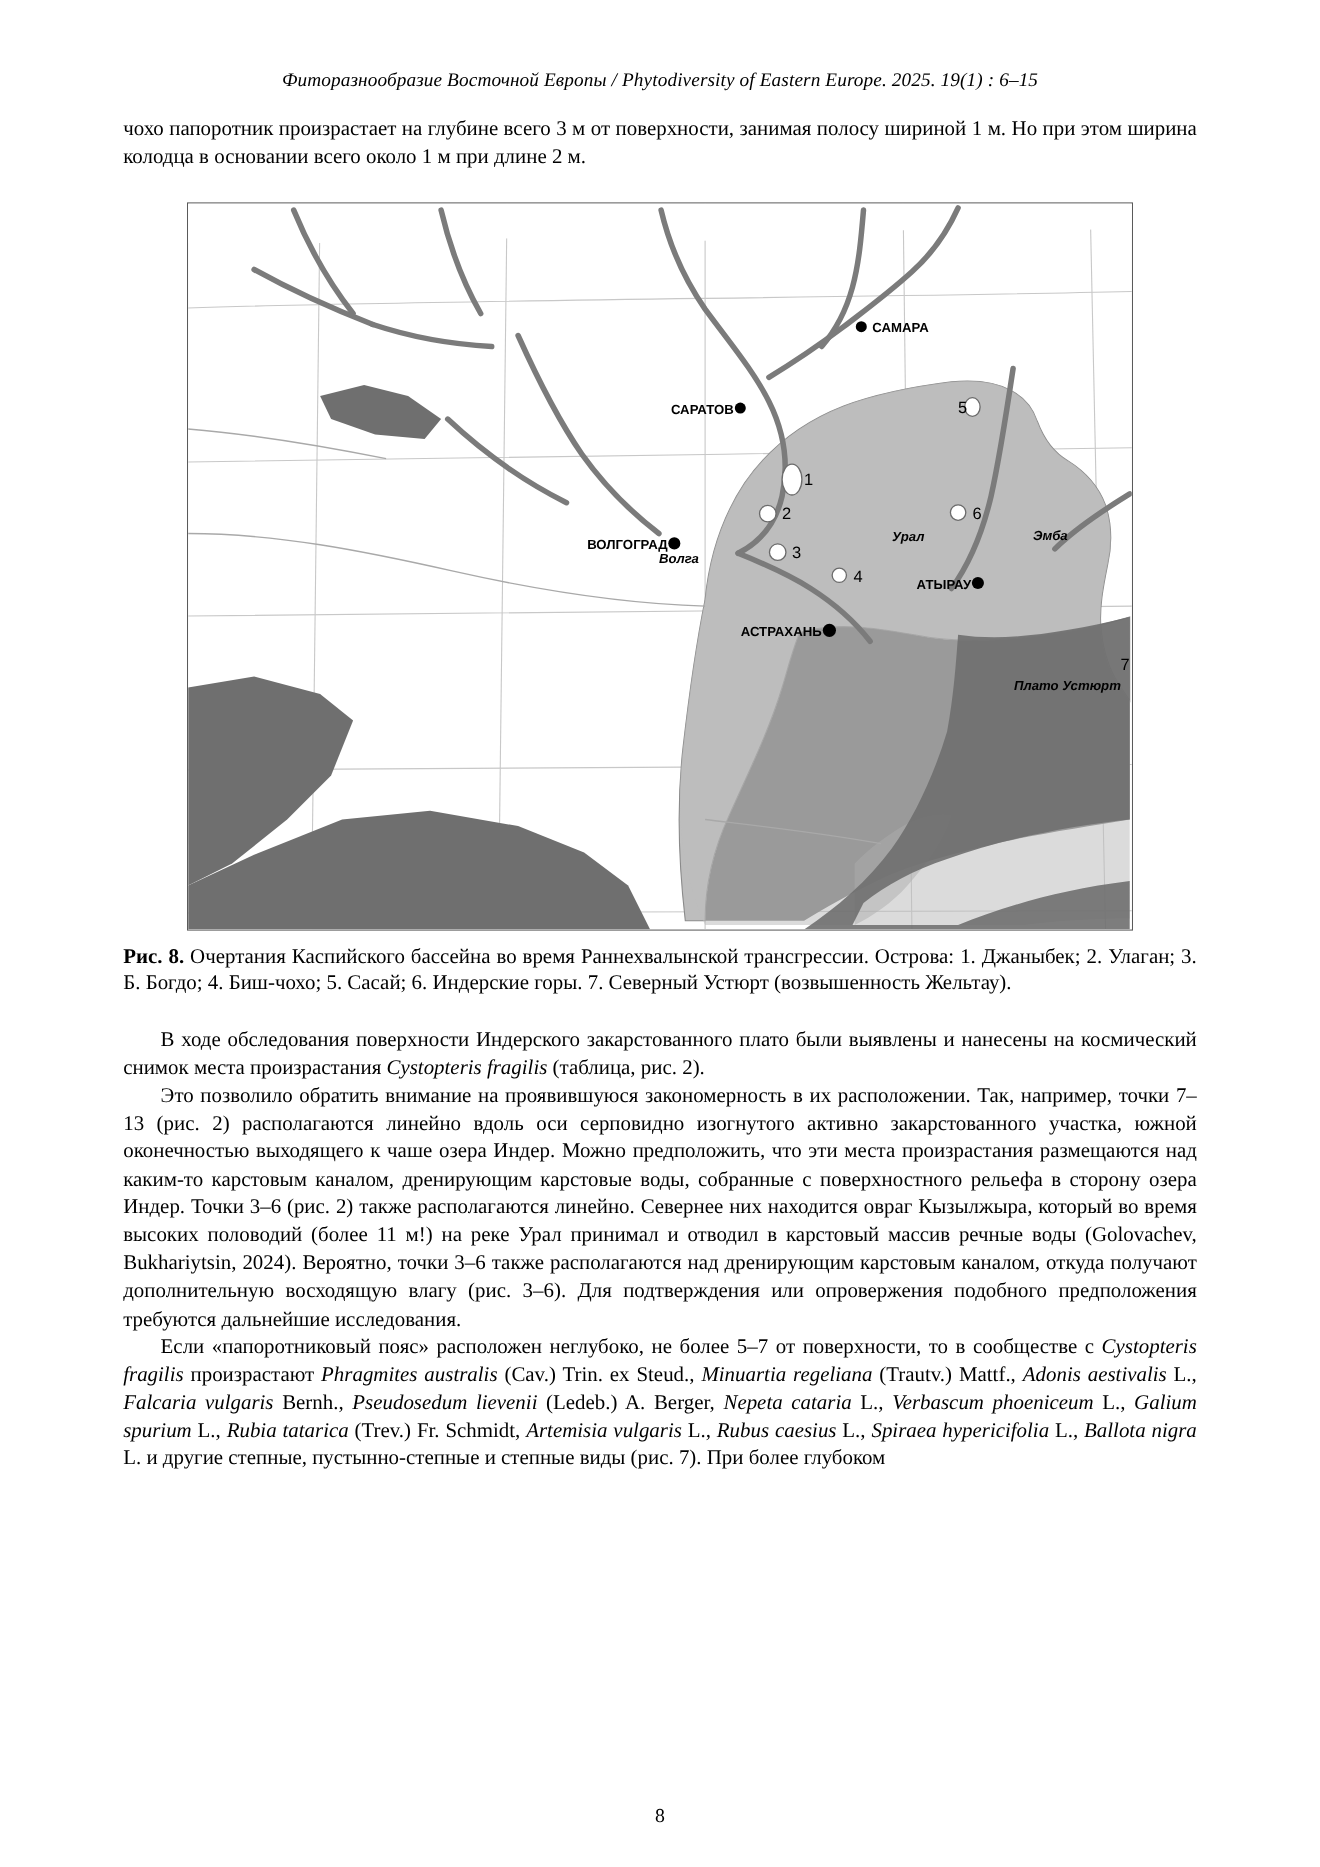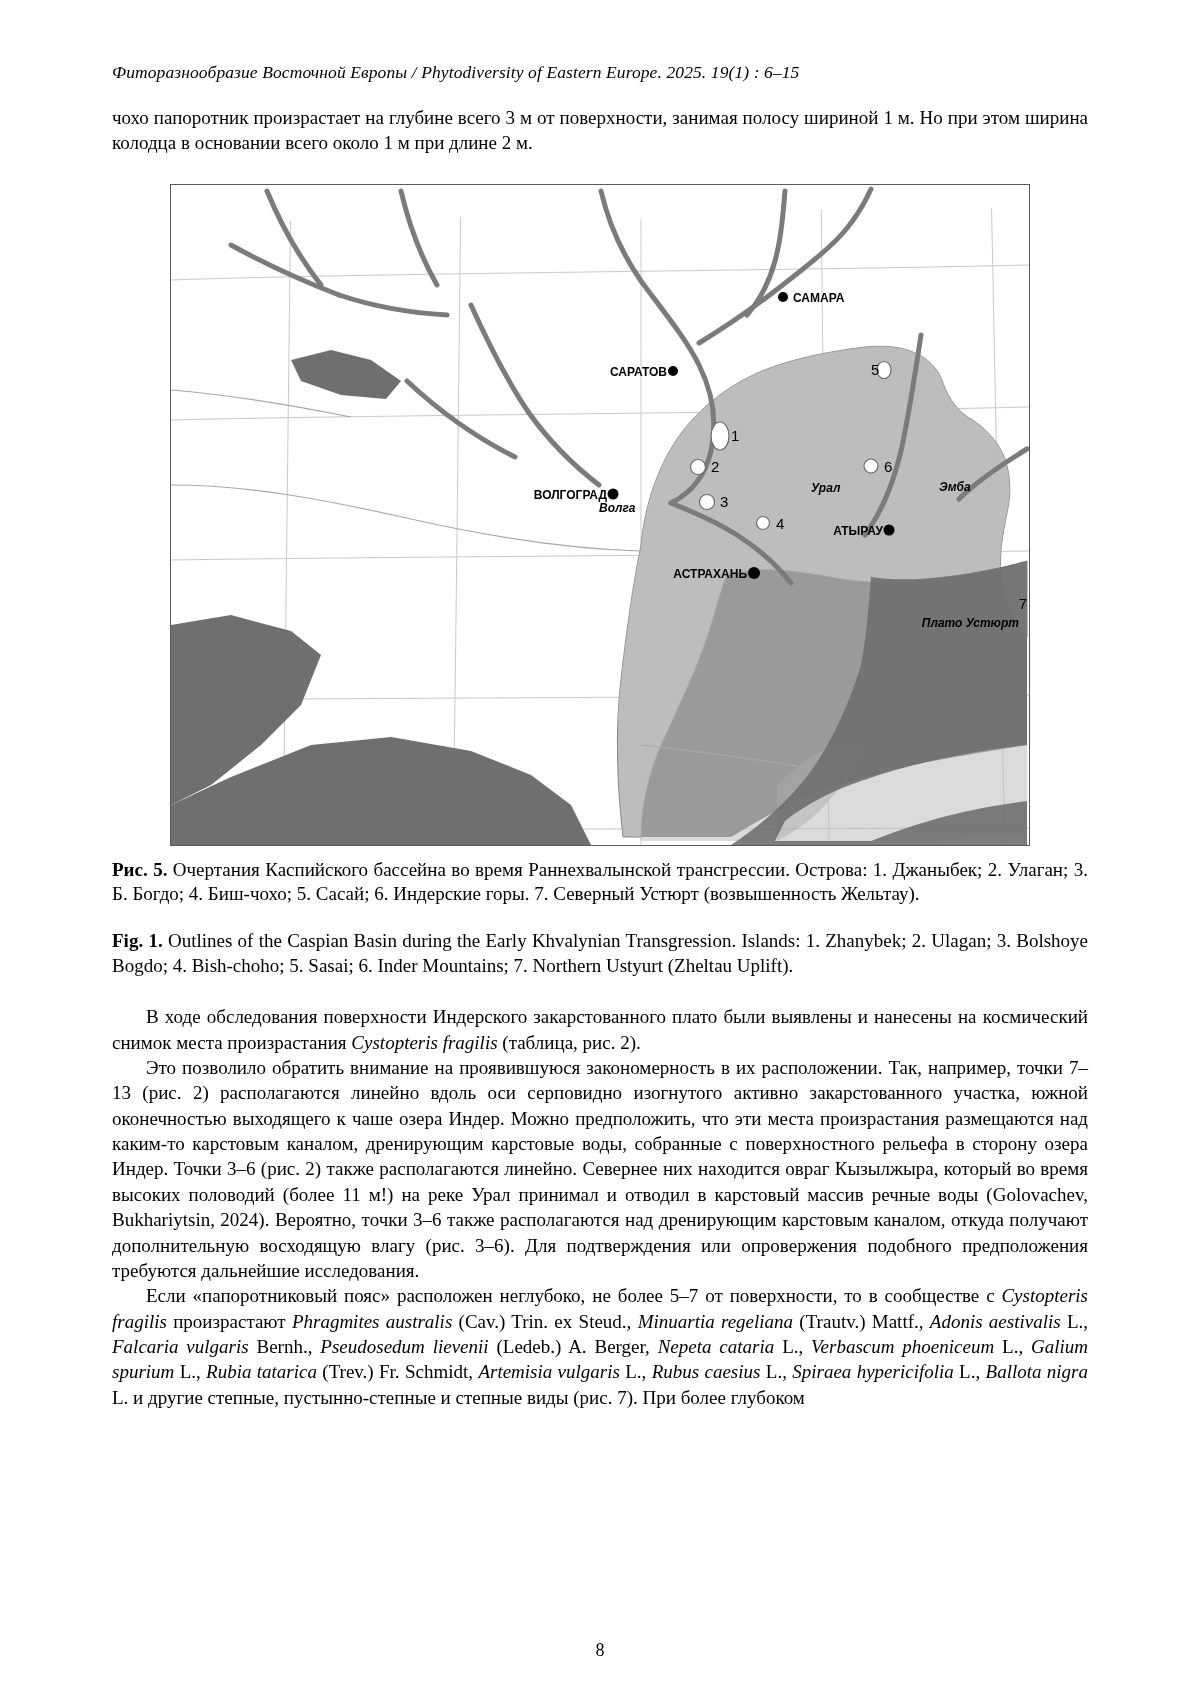--- a/index.html
+++ b/index.html
@@ -15,20 +15,21 @@
     position: relative;
   }
   .page {
     position: relative;
     width: 1200px;
     height: 1697px;
     box-sizing: border-box;
     padding: 62px 112px 40px 112px;
   }
   .running-head {
+    text-align: center;
     font-style: italic;
     font-size: 17.5px;
     letter-spacing: 0.1px;
     margin-bottom: 22px;
   }
   p {
     margin: 0;
     font-size: 19px;
     line-height: 1.33;
     text-align: justify;
@@ -225,26 +226,23 @@
           <text class="mlabel-it" x="428" y="327">Волга</text>
           <text class="mlabel-it" x="640" y="307">Урал</text>
           <text class="mlabel-it" x="768" y="306">Эмба</text>
           <text class="mlabel-it" x="848" y="442" text-anchor="end">Плато Устюрт</text>
         </g>
       </svg>
     </div>
   </div>
 
   <p class="caption">
-    <b>Рис. 5.</b><span> Очертания Каспийского бассейна во время Раннехвалынской трансгрессии. Острова: 1. Джаныбек; 2. Улаган; 3. Б. Богдо; 4. Биш-чохо; 5. Сасай; 6. Индерские горы. 7. Северный Устюрт (возвышенность Жельтау).</span>
+    <b>Рис. 8.</b><span> Очертания Каспийского бассейна во время Раннехвалынской трансгрессии. Острова: 1. Джаныбек; 2. Улаган; 3. Б. Богдо; 4. Биш-чохо; 5. Сасай; 6. Индерские горы. 7. Северный Устюрт (возвышенность Жельтау).</span>
   </p>
 
-  <p class="caption en">
-    <b>Fig. 1.</b><span> Outlines of the Caspian Basin during the Early Khvalynian Transgression. Islands: 1. Zhanybek; 2. Ulagan; 3. Bolshoye Bogdo; 4. Bish-choho; 5. Sasai; 6. Inder Mountains; 7. Northern Ustyurt (Zheltau Uplift).</span>
-  </p>
 
   <div class="body-text">
     <p class="indent"><span>В ходе обследования поверхности Индерского закарстованного плато были выявлены и нанесены на космический снимок места произрастания </span><span class="it">Cystopteris fragilis</span><span> (таблица, рис. 2).</span></p>
     <p class="indent">Это позволило обратить внимание на проявившуюся закономерность в их расположении. Так, например, точки 7–13 (рис. 2) располагаются линейно вдоль оси серповидно изогнутого активно закарстованного участка, южной оконечностью выходящего к чаше озера Индер. Можно предположить, что эти места произрастания размещаются над каким-то карстовым каналом, дренирующим карстовые воды, собранные с поверхностного рельефа в сторону озера Индер. Точки 3–6 (рис. 2) также располагаются линейно. Севернее них находится овраг Кызылжыра, который во время высоких половодий (более 11 м!) на реке Урал принимал и отводил в карстовый массив речные воды (Golovachev, Bukhariytsin, 2024). Вероятно, точки 3–6 также располагаются над дренирующим карстовым каналом, откуда получают дополнительную восходящую влагу (рис. 3–6). Для подтверждения или опровержения подобного предположения требуются дальнейшие исследования.</p>
     <p class="indent"><span id="p3rich"><span>Если «папоротниковый пояс» расположен неглубоко, не более 5–7 от поверхности, то в сообществе с </span><span class="it">Cystopteris fragilis</span><span> произрастают </span><span class="it">Phragmites australis</span><span> (Cav.) Trin. ex Steud., </span><span class="it">Minuartia regeliana</span><span> (Trautv.) Mattf., </span><span class="it">Adonis aestivalis</span><span> L., </span><span class="it">Falcaria vulgaris</span><span> Bernh., </span><span class="it">Pseudosedum lievenii</span><span> (Ledeb.) A. Berger, </span><span class="it">Nepeta cataria</span><span> L., </span><span class="it">Verbascum phoeniceum</span><span> L., </span><span class="it">Galium spurium</span><span> L., </span><span class="it">Rubia tatarica</span><span> (Trev.) Fr. Schmidt, </span><span class="it">Artemisia vulgaris</span><span> L., </span><span class="it">Rubus caesius</span><span> L., </span><span class="it">Spiraea hypericifolia</span><span> L., </span><span class="it">Ballota nigra</span><span> L. и другие степные, пустынно-степные и степные виды (рис. 7). При более глубоком</span></span></p>
   </div>
 
   <div class="page-number">8</div>
 </div>
 

